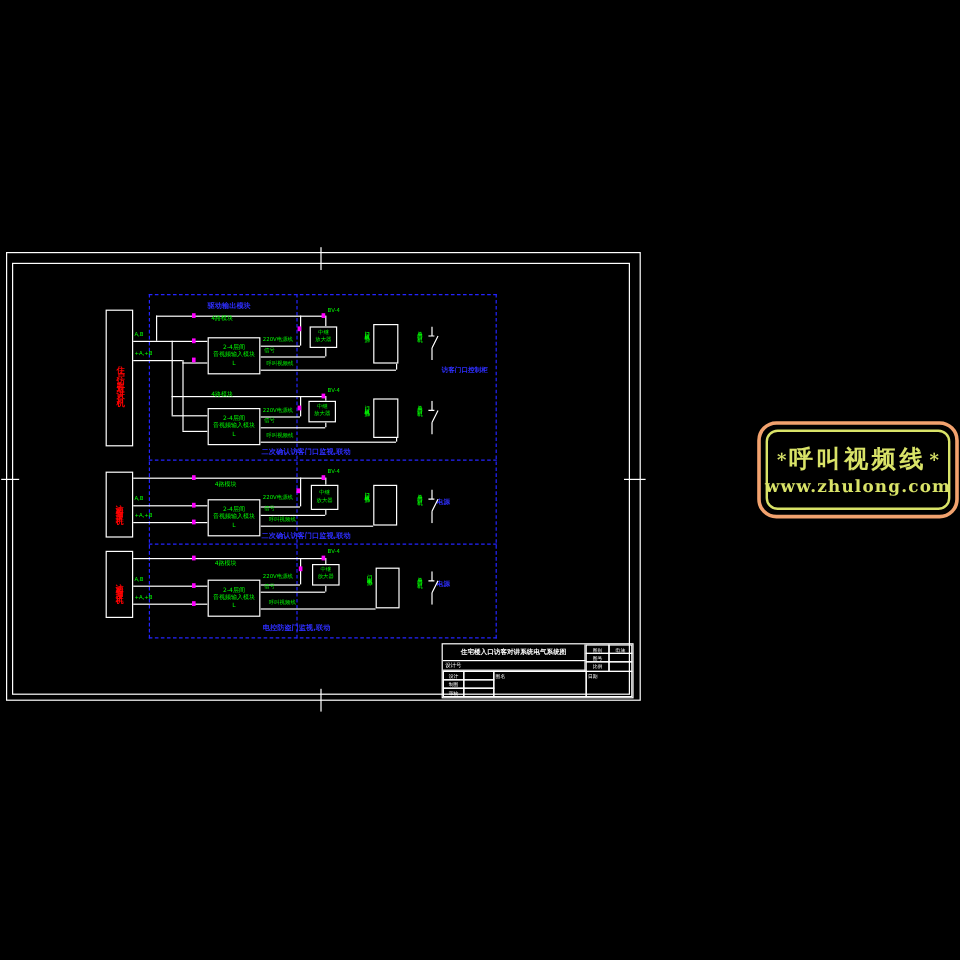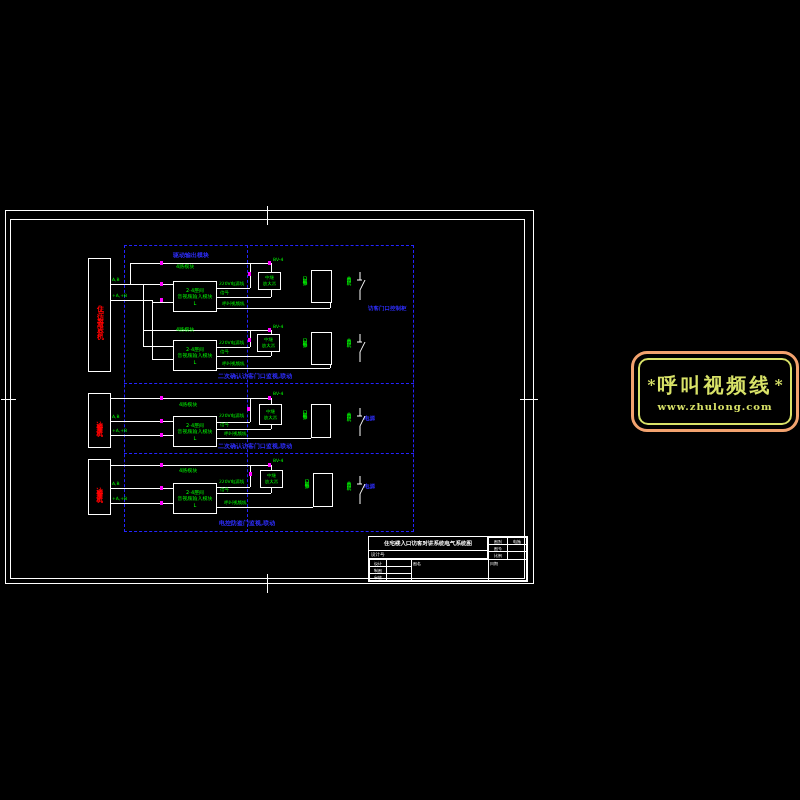--- a/index.html
+++ b/index.html
@@ -29,21 +29,21 @@
   .tb-title{position:absolute;left:0;top:0;width:119px;height:14px;border-right:1px solid #fff;border-bottom:1px solid #fff;box-sizing:border-box;display:flex;align-items:center;justify-content:center;font-size:5.5px;font-weight:bold;white-space:nowrap;overflow:hidden;}
   .tb-cell{position:absolute;border:1px solid #fff;box-sizing:border-box;font-size:4px;color:#fff;display:flex;align-items:center;justify-content:center;overflow:hidden;white-space:nowrap;}
   .tb-proj{position:absolute;left:0;top:14px;width:119px;height:8px;border-right:1px solid #fff;border-bottom:1px solid #fff;box-sizing:border-box;font-size:4.5px;display:flex;align-items:center;padding-left:2px;}
   .tb-name{justify-content:flex-start;align-items:flex-start;padding:1px;}
   
   .logo{position:absolute;left:631px;top:351px;width:168px;height:81px;box-sizing:border-box;border:3px solid #F2A26E;border-radius:16px;background:#000;padding:4px;}
   .logo-in{box-sizing:border-box;width:100%;height:100%;border:2px solid #D9E368;border-radius:10px;display:flex;flex-direction:column;justify-content:center;align-items:center;color:#D9E368;}
   .logo-l1{width:90%;display:flex;justify-content:space-between;align-items:center;font-family:"DejaVu Serif",serif;font-weight:bold;}
   .logo-brand{font-size:20px;letter-spacing:3px;}
   .logo-star{font-size:15px;}
-  .logo-l2{font-family:"DejaVu Serif",serif;font-weight:bold;font-size:10px;letter-spacing:1px;margin-top:2px;}
+  .logo-l2{font-family:"DejaVu Serif",serif;font-weight:bold;font-size:14px;letter-spacing:1px;margin-top:2px;}
 </style>
 </head>
 <body>
 
 <div class="canvas">
 
   <div class="frame-outer"></div>
   <div class="frame-inner"></div>
   <div class="cmark" style="left:267px;top:206px;width:1px;height:19px;"></div>
   <div class="cmark" style="left:267px;top:574px;width:1px;height:19px;"></div>

